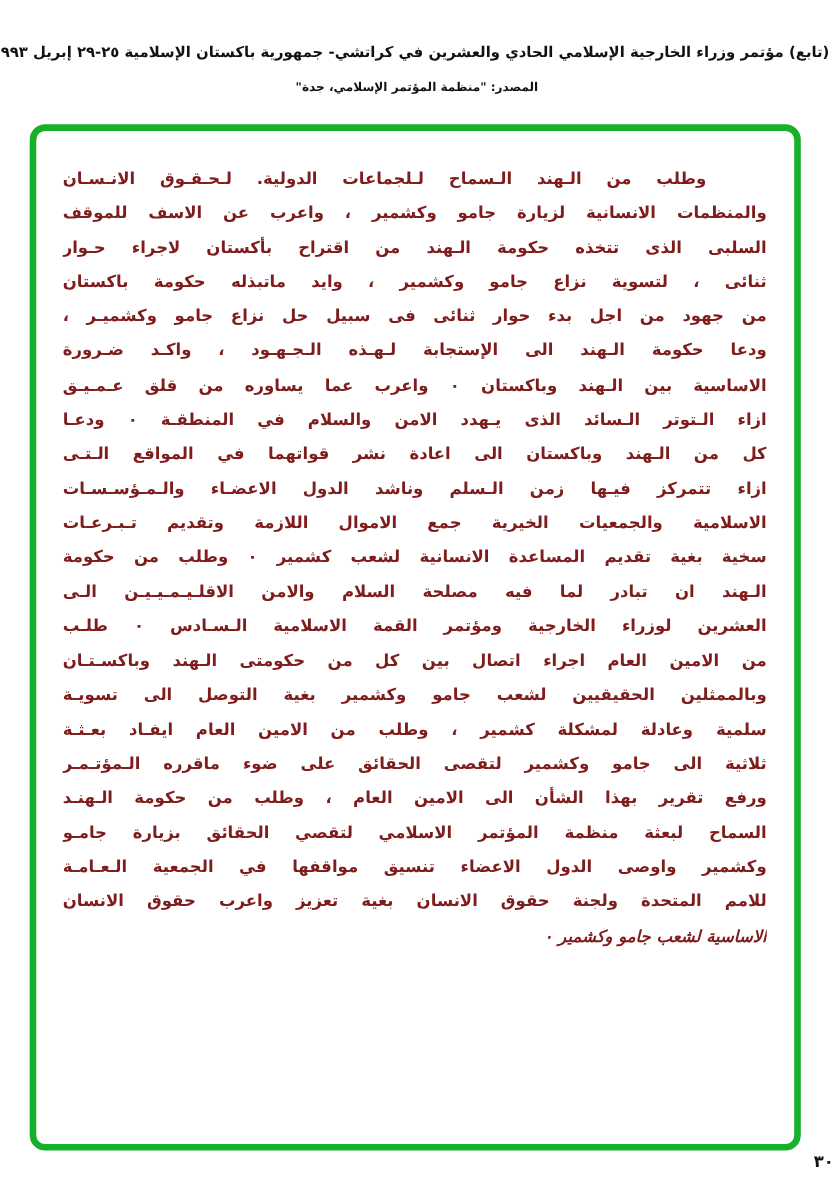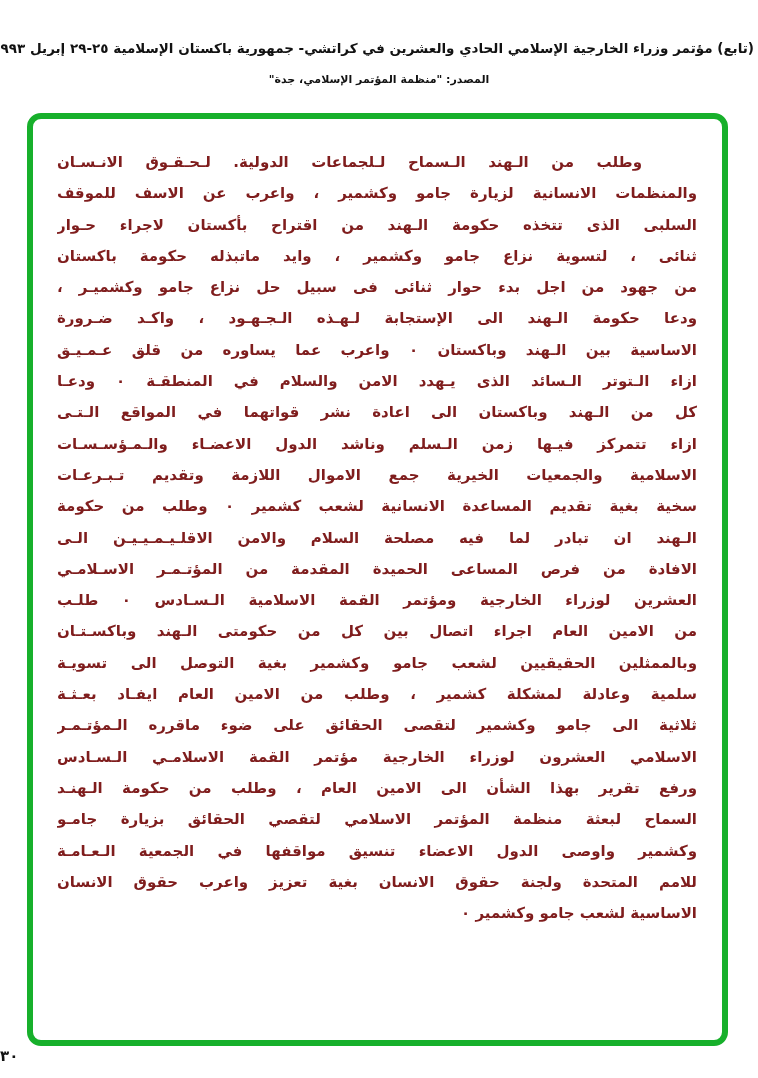--- a/index.html
+++ b/index.html
@@ -71,27 +71,28 @@
     text-align-last: justify;
     white-space: nowrap;
     overflow: hidden;
   }
   .text-line.first {
     padding-right: 55px;
   }
   .text-line.last {
     text-align: right;
     text-align-last: right;
+    font-style: italic;
   }
   .page-number {
     position: absolute;
     top: 1047px;
     left: 0;
     right: 0;
-    text-align: left;
+    text-align: right;
     direction: rtl;
     font-size: 15px;
     font-weight: bold;
     color: #121212;
   }
 </style>
 </head>
 <body>
 
 <div class="page">
@@ -109,27 +110,25 @@
     <div class="text-line">ثنائى ، لتسوية نزاع جامو وكشمير ، وايد ماتبذله حكومة باكستان</div>
     <div class="text-line">من جهود من اجل بدء حوار ثنائى فى سبيل حل نزاع جامو وكشميـر ،</div>
     <div class="text-line">ودعا حكومة الـهند الى الإستجابة لـهـذه الـجـهـود ، واكـد ضـرورة</div>
     <div class="text-line">الاساسية بين الـهند وباكستان ٠ واعرب عما يساوره من قلق عـمـيـق</div>
     <div class="text-line">ازاء الـتوتر الـسائد الذى يـهدد الامن والسلام في المنطقـة ٠ ودعـا</div>
     <div class="text-line">كل من الـهند وباكستان الى اعادة نشر قواتهما في المواقع الـتـى</div>
     <div class="text-line">ازاء تتمركز فيـها زمن الـسلم وناشد الدول الاعضـاء والـمـؤسـسـات</div>
     <div class="text-line">الاسلامية والجمعيات الخيرية جمع الاموال اللازمة وتقديم تـبـرعـات</div>
     <div class="text-line">سخية بغية تقديم المساعدة الانسانية لشعب كشمير ٠ وطلب من حكومة</div>
     <div class="text-line">الـهند ان تبادر لما فيه مصلحة السلام والامن الاقلـيـمـيـيـن الـى</div>
-    <div class="text-line">الافادة من فرص المساعى الحميدة المقدمة من المؤتـمـر الاسـلامـي</div>
     <div class="text-line">العشرين لوزراء الخارجية ومؤتمر القمة الاسلامية الـسـادس ٠ طلـب</div>
     <div class="text-line">من الامين العام اجراء اتصال بين كل من حكومتى الـهند وباكسـتـان</div>
     <div class="text-line">وبالممثلين الحقيقيين لشعب جامو وكشمير بغية التوصل الى تسويـة</div>
     <div class="text-line">سلمية وعادلة لمشكلة كشمير ، وطلب من الامين العام ايفـاد بعـثـة</div>
     <div class="text-line">ثلاثية الى جامو وكشمير لتقصى الحقائق على ضوء ماقرره الـمؤتـمـر</div>
-    <div class="text-line">الاسلامي العشرون لوزراء الخارجية مؤتمر القمة الاسلامـي الـسـادس</div>
     <div class="text-line">ورفع تقرير بهذا الشأن الى الامين العام ، وطلب من حكومة الـهنـد</div>
     <div class="text-line">السماح لبعثة منظمة المؤتمر الاسلامي لتقصي الحقائق بزيارة جامـو</div>
     <div class="text-line">وكشمير واوصى الدول الاعضاء تنسيق مواقفها في الجمعية الـعـامـة</div>
     <div class="text-line">للامم المتحدة ولجنة حقوق الانسان بغية تعزيز واعرب حقوق الانسان</div>
     <div class="text-line last">الاساسية لشعب جامو وكشمير ٠</div>
   </div>
 
   <div class="page-number">٣٠</div>
 
 </div>

